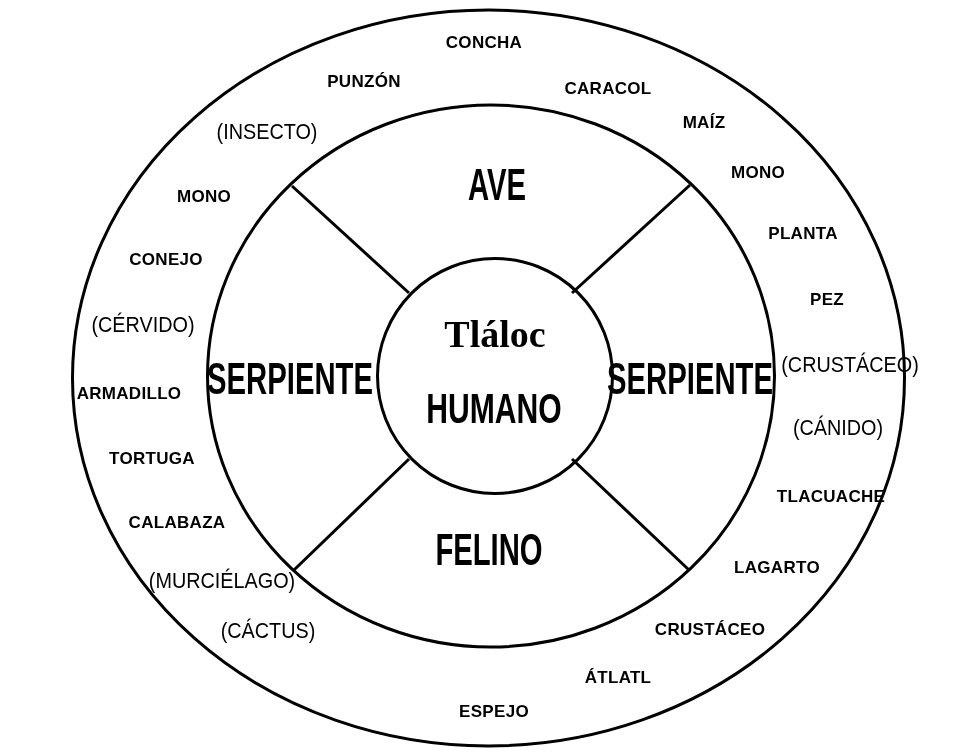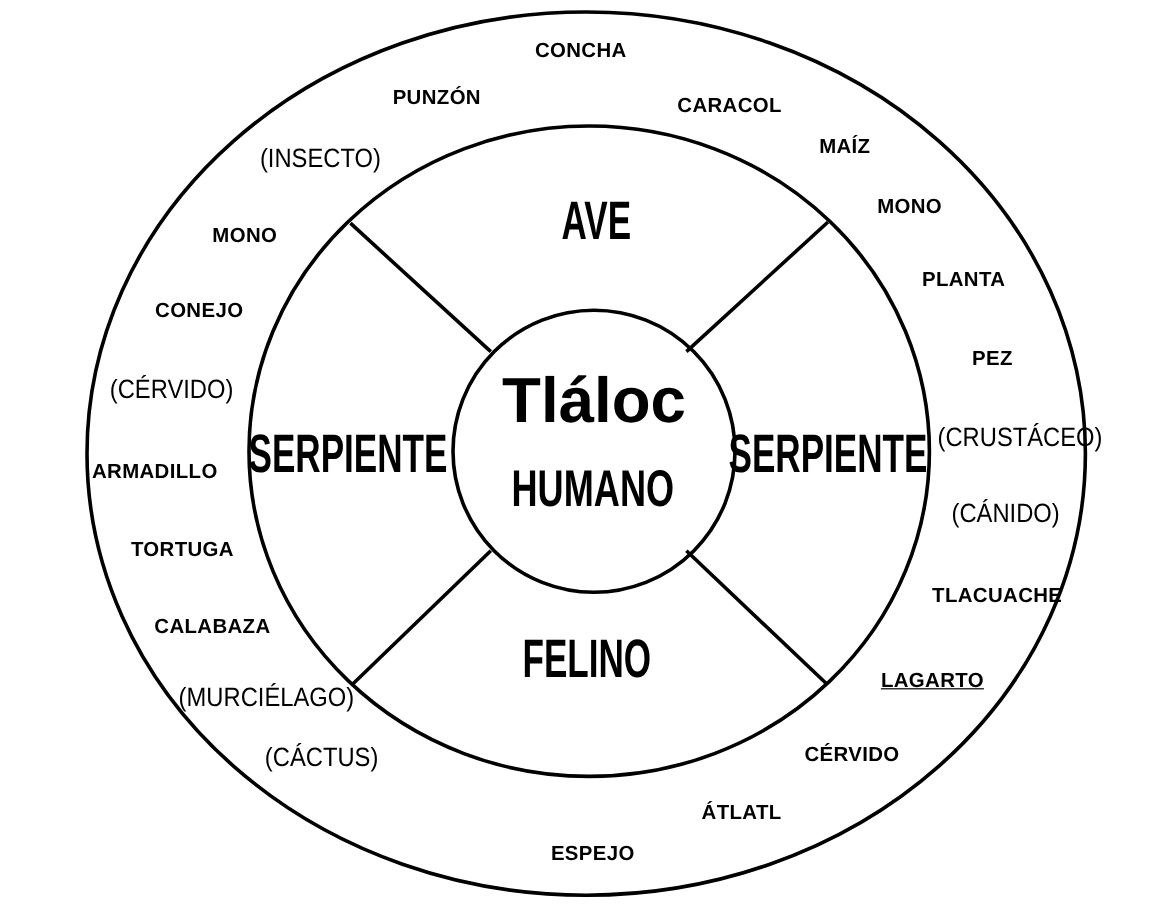--- a/index.html
+++ b/index.html
@@ -40,23 +40,23 @@
     transform: translate(-50%, -50%) scaleX(0.9);
   }
   
   .quad {
     font-weight: bold;
     font-size: 45px;
     transform: translate(-50%, -50%) scaleX(0.65);
   }
   
   .deity {
-    font-family: Liberation Sans, sans-serif;
+    font-family: Liberation Serif, serif;
     font-weight: bold;
-    font-size: 53px;
+    font-size: 38px;
   }
   .humano {
     font-weight: bold;
     font-size: 43px;
     transform: translate(-50%, -50%) scaleX(0.70);
   }
 </style>
 </head>
 <body>
 
@@ -86,22 +86,22 @@
 
   <div class="lbl o-b" style="left:484px; top:42px;">CONCHA</div>
   <div class="lbl o-b" style="left:608px; top:88px;">CARACOL</div>
   <div class="lbl o-b" style="left:704px; top:122px;">MAÍZ</div>
   <div class="lbl o-b" style="left:758px; top:172px;">MONO</div>
   <div class="lbl o-b" style="left:803px; top:233px;">PLANTA</div>
   <div class="lbl o-b" style="left:827px; top:299px;">PEZ</div>
   <div class="lbl o-p" style="left:850px; top:365px;">(CRUSTÁCEO)</div>
   <div class="lbl o-p" style="left:838px; top:428px;">(CÁNIDO)</div>
   <div class="lbl o-b" style="left:831px; top:496px;">TLACUACHE</div>
-  <div class="lbl o-b" style="left:777px; top:567px;text-decoration:underline;">LAGARTO</div>
-  <div class="lbl o-b" style="left:710px; top:629px;">CÉRVIDO</div>
+  <div class="lbl o-b" style="left:777px; top:567px;">LAGARTO</div>
+  <div class="lbl o-b" style="left:710px; top:629px;">CRUSTÁCEO</div>
   <div class="lbl o-b" style="left:618px; top:677px;">ÁTLATL</div>
   <div class="lbl o-b" style="left:494px; top:711px;">ESPEJO</div>
   <div class="lbl o-p" style="left:268px; top:631px;">(CÁCTUS)</div>
   <div class="lbl o-p" style="left:222px; top:581px;">(MURCIÉLAGO)</div>
   <div class="lbl o-b" style="left:177px; top:522px;">CALABAZA</div>
   <div class="lbl o-b" style="left:152px; top:458px;">TORTUGA</div>
   <div class="lbl o-b" style="left:129px; top:393px;">ARMADILLO</div>
   <div class="lbl o-p" style="left:143px; top:325px;">(CÉRVIDO)</div>
   <div class="lbl o-b" style="left:166px; top:259px;">CONEJO</div>
   <div class="lbl o-b" style="left:204px; top:196px;">MONO</div>

